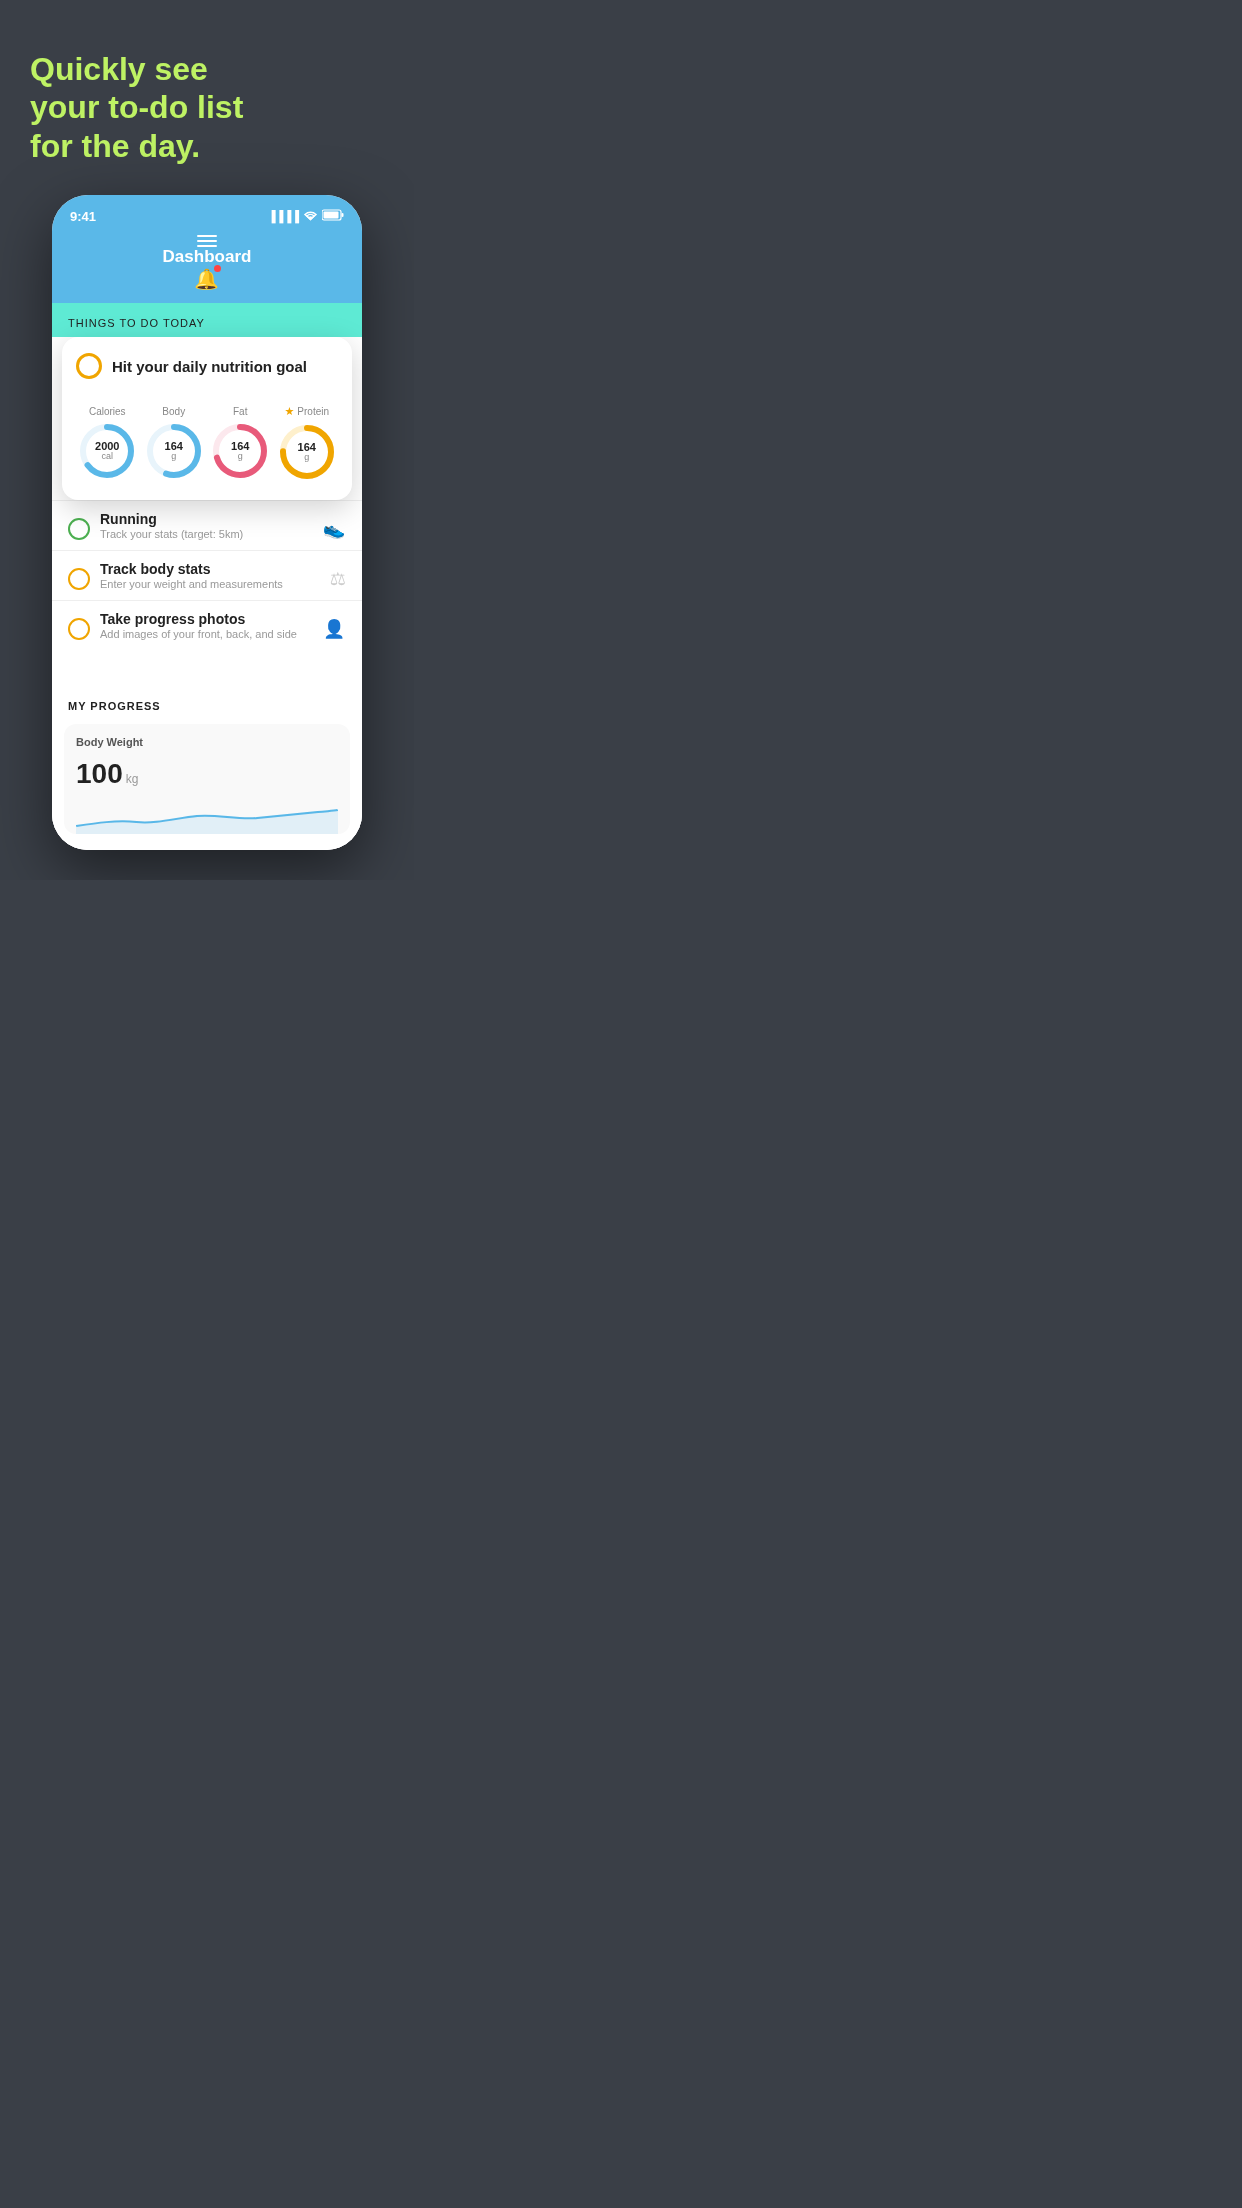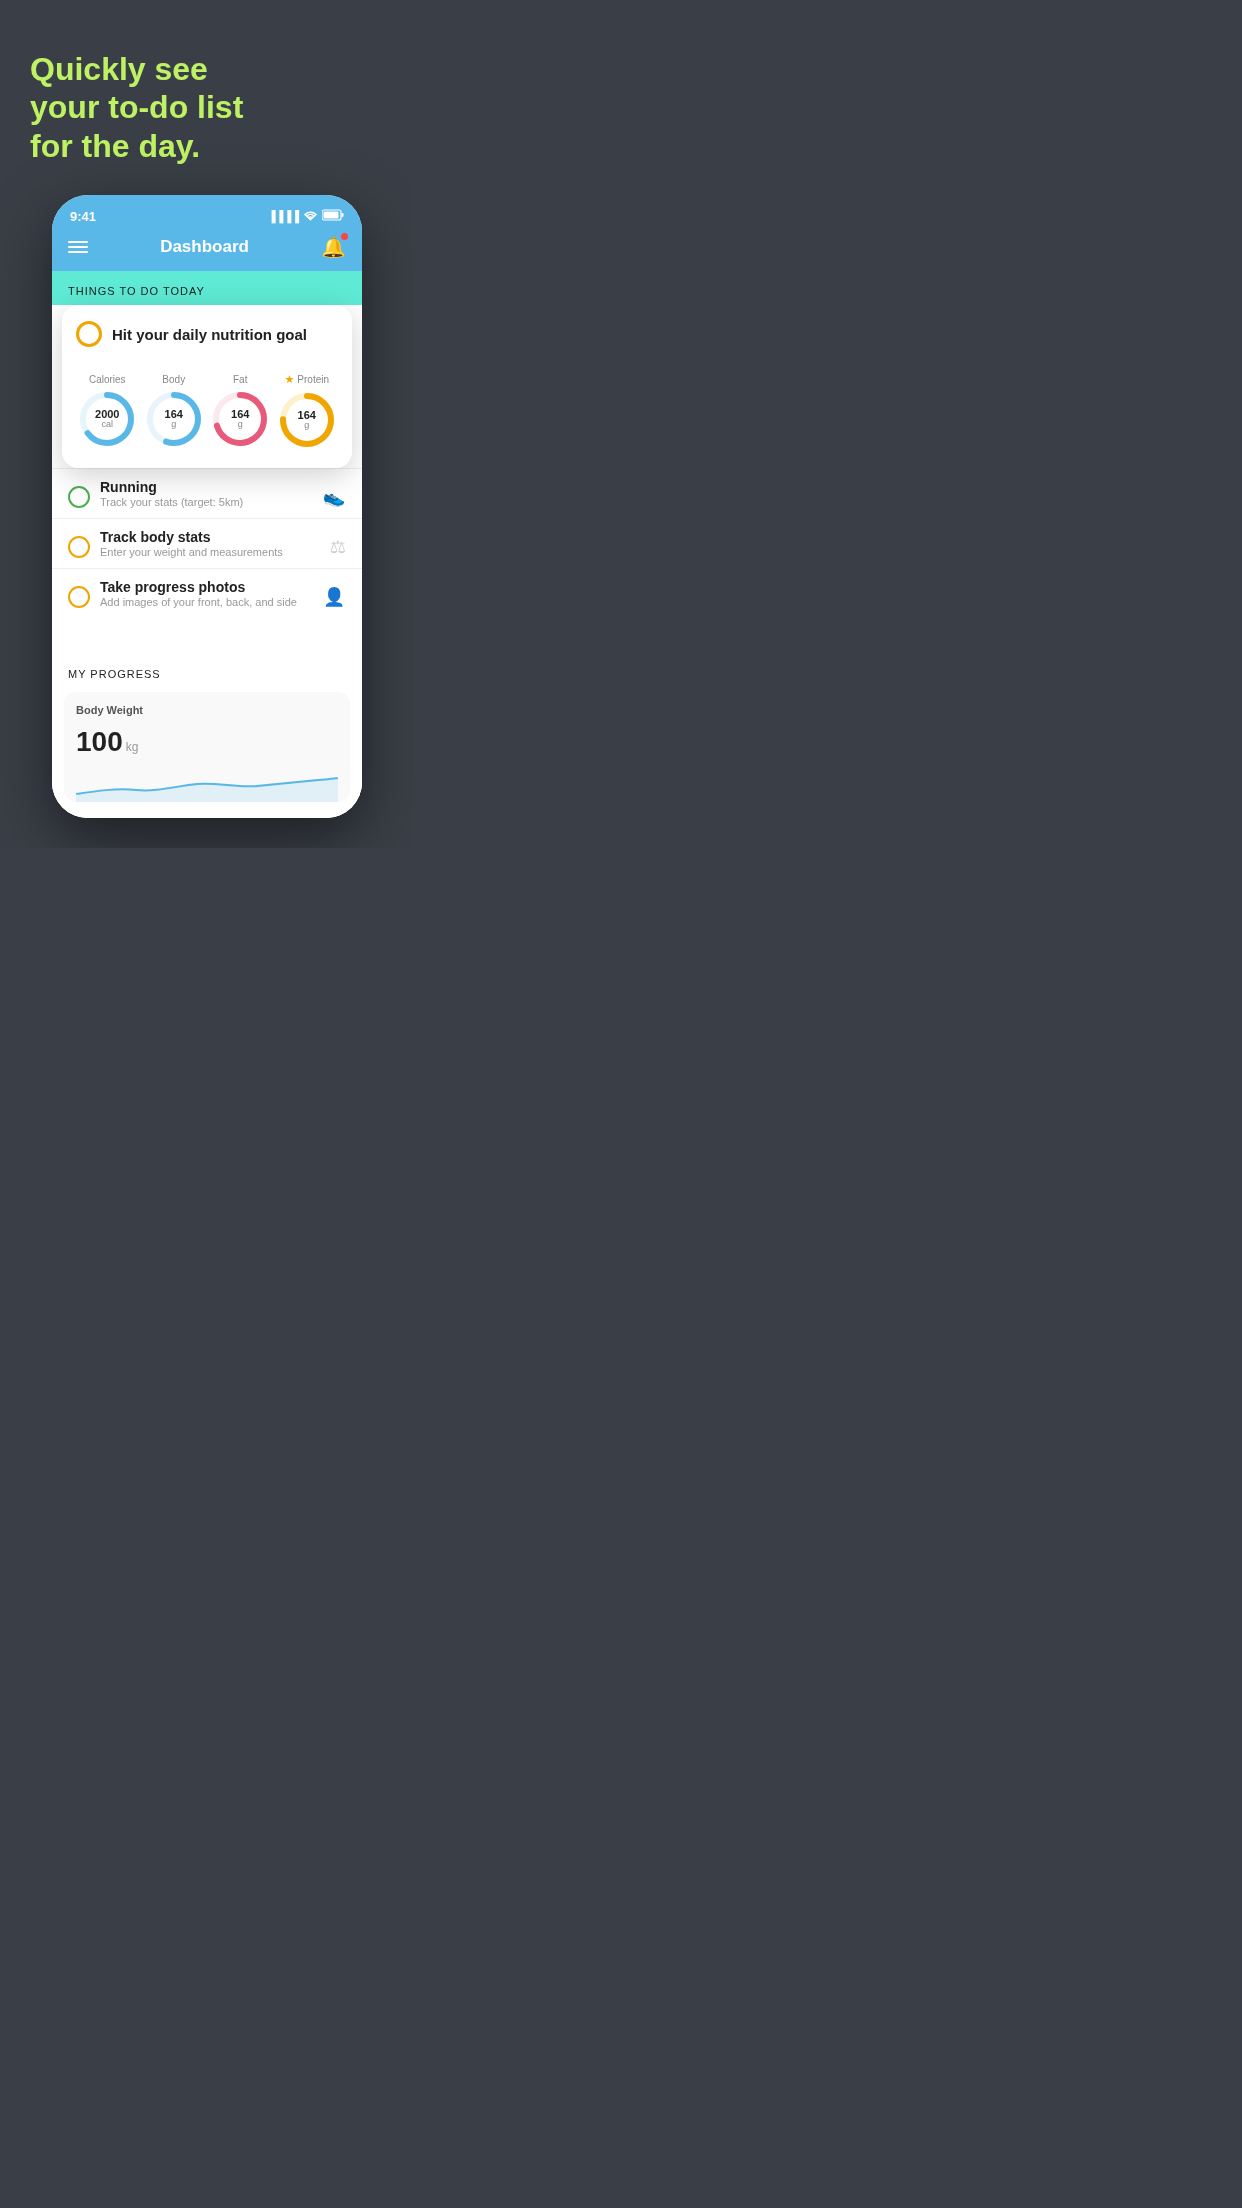--- a/index.html
+++ b/index.html
@@ -57,20 +57,21 @@
       color: #fff;
       font-size: 11px;
     }
     
     .nav-bar {
       background: #5ab8e8;
       padding: 8px 16px 12px 16px;
       display: flex;
       justify-content: space-between;
       align-items: center;
+      flex-direction: column;
     }
     .hamburger {
       display: flex;
       flex-direction: column;
       gap: 3px;
     }
     .hamburger span {
       display: block;
       width: 20px;
       height: 2px;
@@ -222,21 +223,21 @@
       color: #ccc;
       font-size: 18px;
     }
     
     .progress-section {
       background: #fff;
       padding: 0 12px 16px 12px;
     }
     .progress-header {
       font-size: 11px;
-      font-weight: 400;
+      font-weight: 700;
       letter-spacing: 1px;
       color: #222;
       padding: 20px 4px 12px 4px;
     }
     .progress-cards {
       display: flex;
       gap: 2px;
     }
     .progress-card {
       flex: 1;

